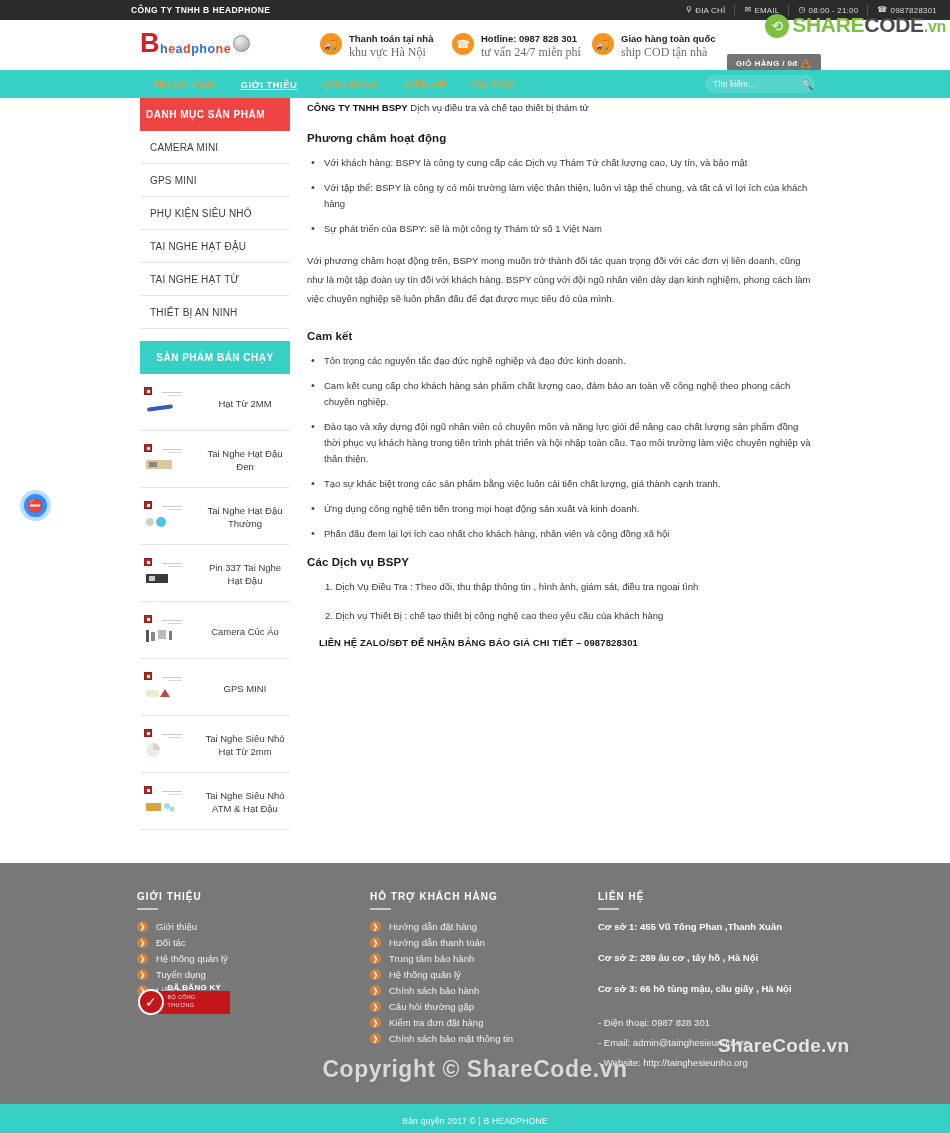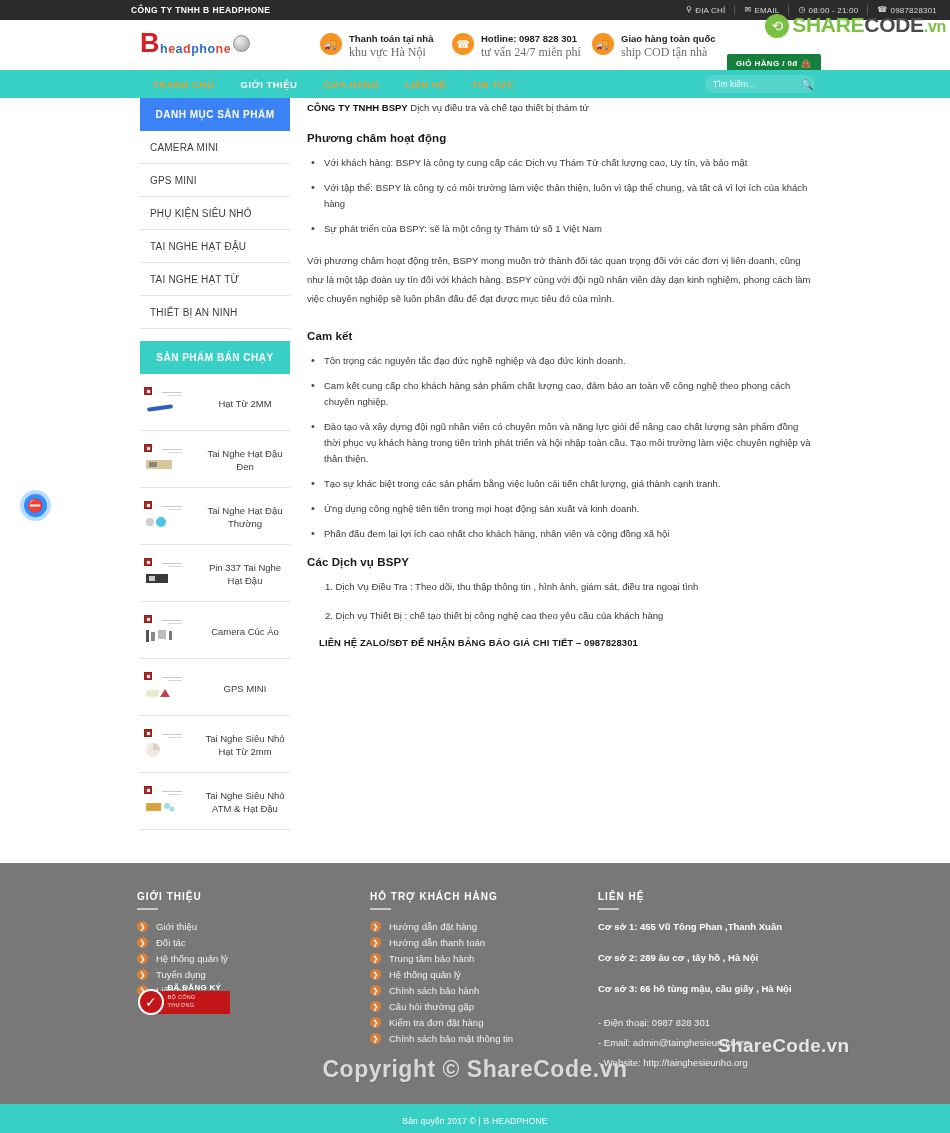--- a/index.html
+++ b/index.html
@@ -54,21 +54,21 @@
   .feat-1 { left: 320px; } .feat-2 { left: 452px; } .feat-3 { left: 592px; }
   .feat-ico {
     width: 22px; height: 22px; border-radius: 50%; background: #f79421;
     color: #fff; font-size: 11px; display: flex; align-items: center; justify-content: center;
     flex: none; margin-top: 1px;
   }
   .feat-txt .t1 { font-size: 9.5px; font-weight: bold; color: #222; line-height: 13px; white-space: nowrap; }
   .feat-txt .t2 { font-size: 12px; color: #6b6b6b; line-height: 14px; white-space: nowrap; font-family: Liberation Serif, serif; }
 
   .cart-btn {
-    position: absolute; left: 727px; top: 34px; height: 19px; background: #15803d;
+    position: absolute; left: 727px; top: 34px; height: 19px; background: #737373;
     color: #fff; font-size: 8px; font-weight: bold; letter-spacing: .4px;
     display: flex; align-items: center; gap: 4px; padding: 0 9px; border-radius: 2px;
     white-space: nowrap; cursor: pointer;
   }
 
   
   .sc-logo {
     position: absolute; right: 4px; top: 14px; display: flex; align-items: center; gap: 3px;
     z-index: 60;
   }
@@ -80,43 +80,43 @@
   .sc-text .a { color: #7ac143; } .sc-text .b { color: #4a4a4a; } .sc-text .c { color: #7ac143; font-size: 16px; }
 
   
   .nav {
     height: 28px; background: #38cfc4; position: relative;
     display: flex; align-items: center;
   }
   .nav-items { position: absolute; left: 140px; top: 0; height: 28px; display: flex; align-items: center; }
   .nav-item {
     font-size: 9.5px; font-weight: bold; letter-spacing: .5px;
-    color: #e3a13a; padding: 0 13px; cursor: pointer; white-space: nowrap;
+    color: #e3a13a; padding: 0 13px; cursor: pointer; white-space: nowrap; text-decoration: underline;
   }
   .nav-item.active { color: #ffffff; }
   .search-wrap {
     position: absolute; right: 135px; top: 5px; width: 110px; height: 18px;
     background: #54d6cd; border-radius: 9px; display: flex; align-items: center;
     padding: 0 8px; cursor: text;
   }
   .search-wrap input {
     border: none; outline: none; background: transparent; color: #fff;
     font-size: 8.5px; width: 88px; font-family: "Liberation Sans", sans-serif;
   }
   .search-wrap input::placeholder { color: #eafffd; }
   .search-ico { color: #fff; font-size: 10px; margin-left: auto; }
 
   
   .page { position: relative; background: #fff; height: 765px; }
 
   
   .sidebar { position: absolute; left: 140px; top: 0; width: 150px; }
   .side-head {
-    background: #3b82f6; color: #fff; font-size: 10px; font-weight: bold;
-    letter-spacing: .5px; text-align: center; padding: 9px 6px; line-height: 15px;
+    background: #ef4444; color: #fff; font-size: 10px; font-weight: bold;
+    letter-spacing: .5px; text-align: left; padding: 9px 6px; line-height: 15px;
   }
   .cat-list { border-bottom: 0; }
   .cat-item {
     font-size: 10px; color: #3c3c3c; padding: 11px 4px 10px 10px;
     border-bottom: 1px solid #e3e3e3; cursor: pointer; letter-spacing: .2px;
   }
   .side-head2 {
     background: #38cfc4; color: #fff; font-size: 10px; font-weight: bold;
     letter-spacing: .5px; text-align: center; padding: 9px 6px; line-height: 15px;
     margin-top: 12px;

